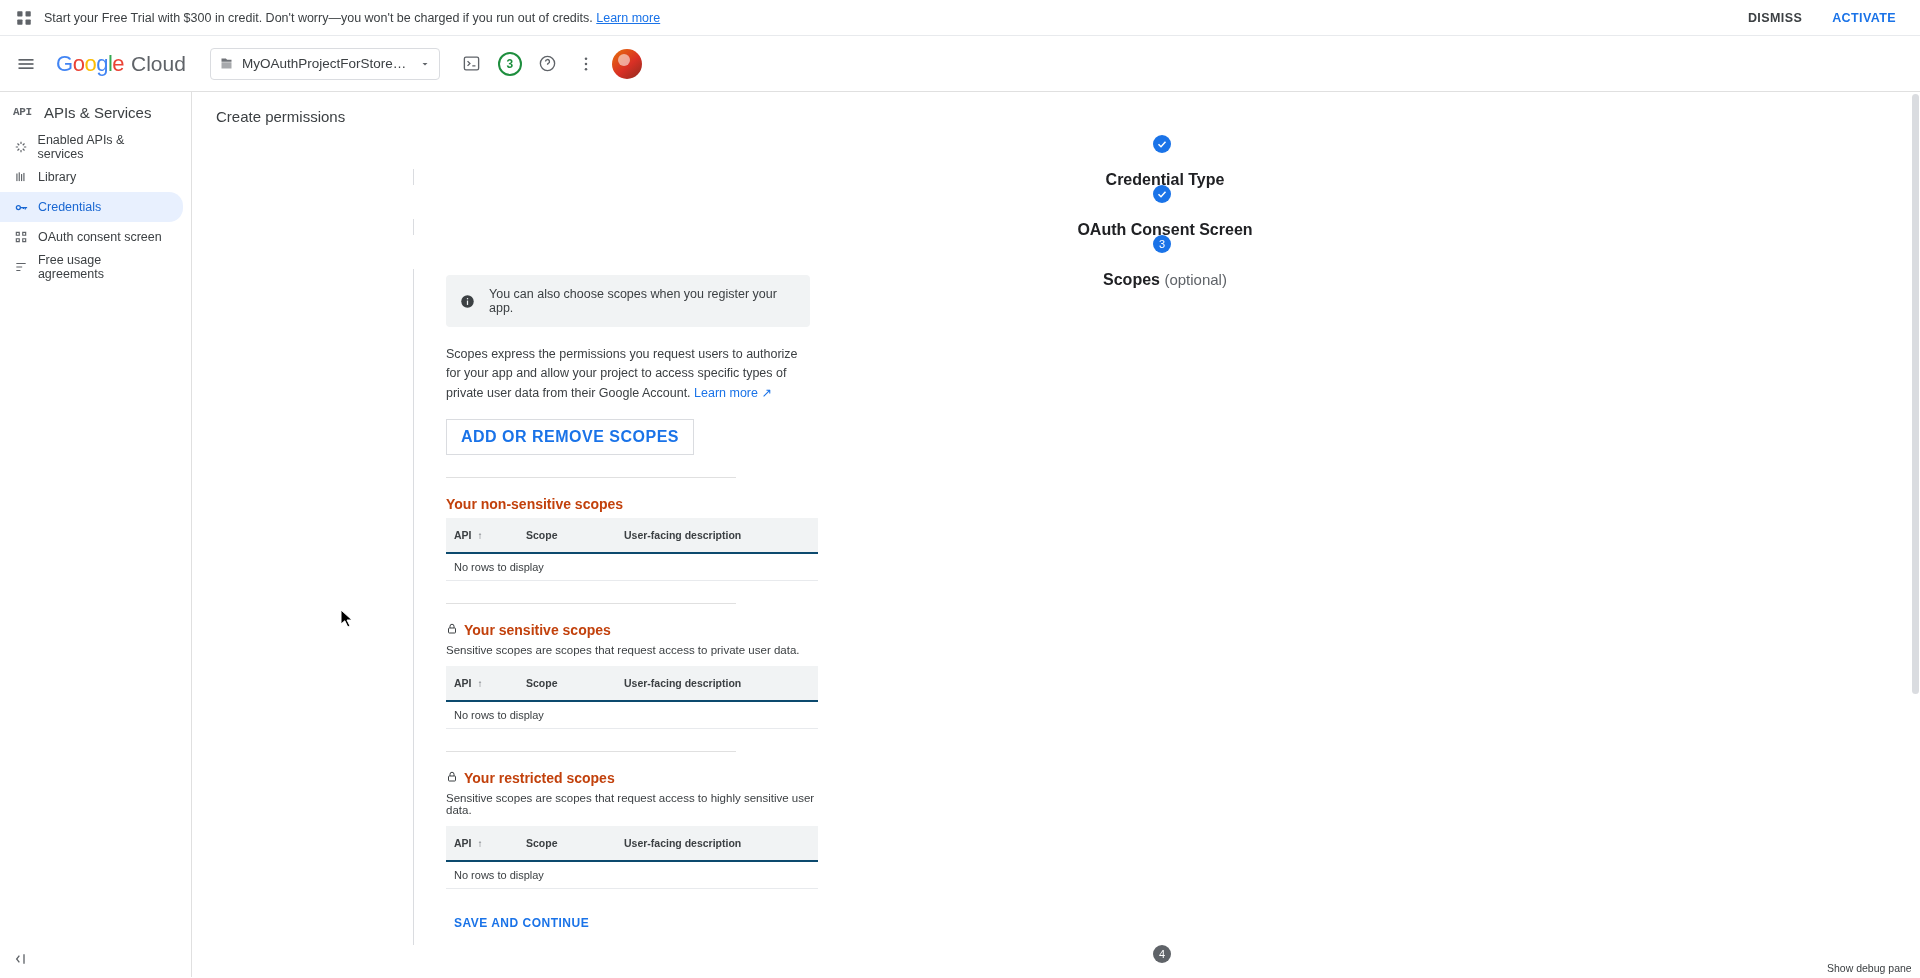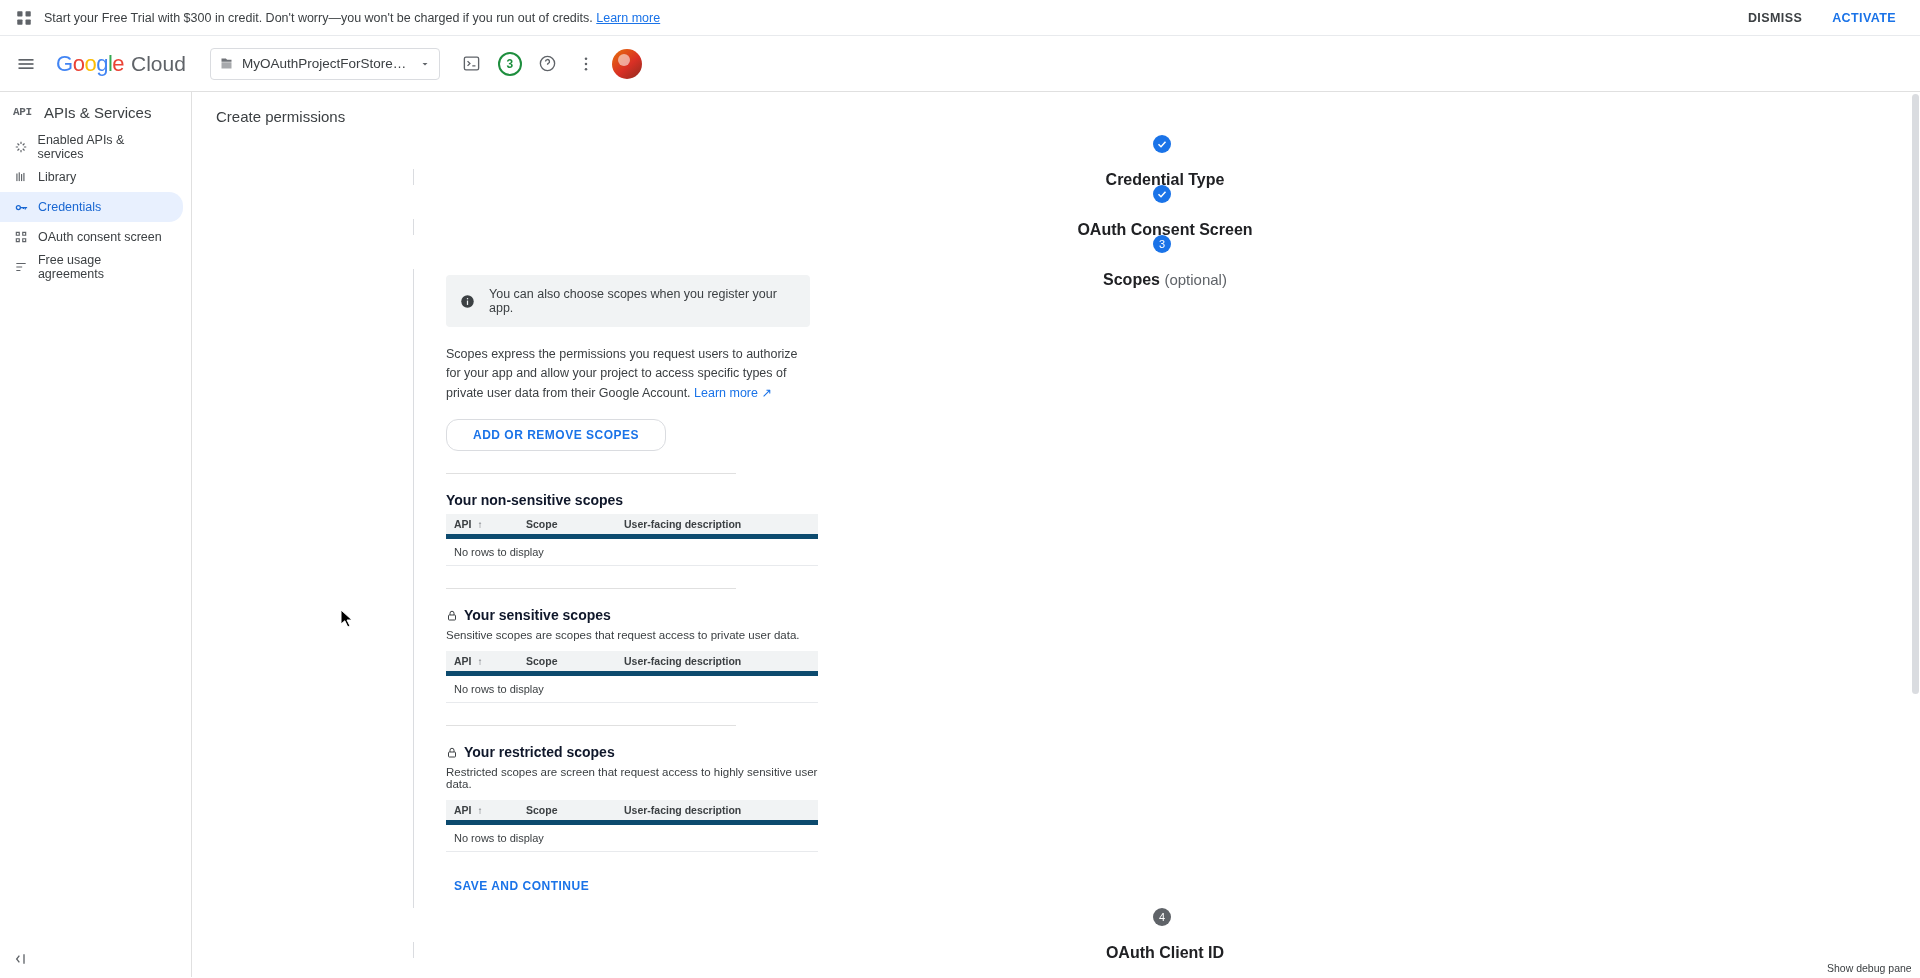--- a/index.html
+++ b/index.html
@@ -235,58 +235,58 @@
     line-height: 1.55;
     color: #3c4043;
     width: 352px;
     margin-bottom: 16px;
   }
   .para a { color: #1a73e8; text-decoration: none; }
   .outline-btn {
     background: #fff;
     border: 1px solid #dadce0;
     color: #1a73e8;
-    border-radius: 12px;
-    font-size: 12px;
+    border-radius: 0;
+    font-size: 16px;
     font-weight: bold;
     letter-spacing: .5px;
-    padding: 8px 26px;
+    padding: 8px 14px;
     cursor: pointer;
     font-family: inherit;
     text-transform: uppercase;
   }
   .text-btn {
     background: none; border: none;
     color: #1a73e8;
     font-size: 12px; font-weight: bold; letter-spacing: .5px;
     padding: 9px 8px;
     cursor: pointer;
     font-family: inherit;
     text-transform: uppercase;
   }
   .hr { border: none; border-top: 1px solid #e0e0e0; margin: 22px 0 18px 0; width: 290px; }
   .sec-title {
-    font-size: 14px; font-weight: bold; color: #0f172a;
-    display: flex; align-items: center; gap: 6px;
+    font-size: 14px; font-weight: bold; color: #c2410c;
+    display: flex; gap: 6px;
     margin-bottom: 6px;
   }
   .sec-sub { font-size: 11.5px; color: #3c4043; margin-bottom: 10px; }
   table.scope-table {
     border-collapse: collapse;
     width: 372px;
     font-size: 11px;
   }
   table.scope-table th {
     background: #f1f3f4;
     text-align: left;
     font-weight: bold;
     color: #3c4043;
-    padding: 4px 8px;
+    padding: 11px 8px;
     font-size: 10.5px;
-    border-bottom: 5px solid #0c4a6e;
+    border-bottom: 2px solid #0c4a6e;
   }
   table.scope-table th.c-api { width: 72px; }
   table.scope-table th.c-scope { width: 98px; }
   table.scope-table td {
     padding: 7px 8px;
     color: #3c4043;
     font-size: 11px;
     border-bottom: 1px solid #e8eaed;
   }
   .sort-arrow { color: #5f6368; margin-left: 6px; font-size: 10px; }
@@ -564,21 +564,21 @@
             <hr class="hr">
             <div class="sec-title">
               <span class="lock-ic">
                 <svg width="12" height="13" viewBox="0 0 24 24" fill="none" stroke="#3c4043" stroke-width="2">
                     <rect x="5" y="11" width="14" height="10" rx="1.5"></rect>
                     <path d="M8 11V7.5a4 4 0 018 0V11"></path>
                   </svg>
               </span>
               <span>Your restricted scopes</span>
             </div>
-            <div class="sec-sub">Restricted scopes are screen that request access to highly sensitive user data.</div>
+            <div class="sec-sub">Sensitive scopes are scopes that request access to highly sensitive user data.</div>
             <table class="scope-table">
               <thead>
                 <tr>
                   <th class="c-api"><span>API</span><span class="sort-arrow">↑</span></th>
                   <th class="c-scope">Scope</th>
                   <th>User-facing description</th>
                 </tr>
               </thead>
               <tbody>
                 <tr>

